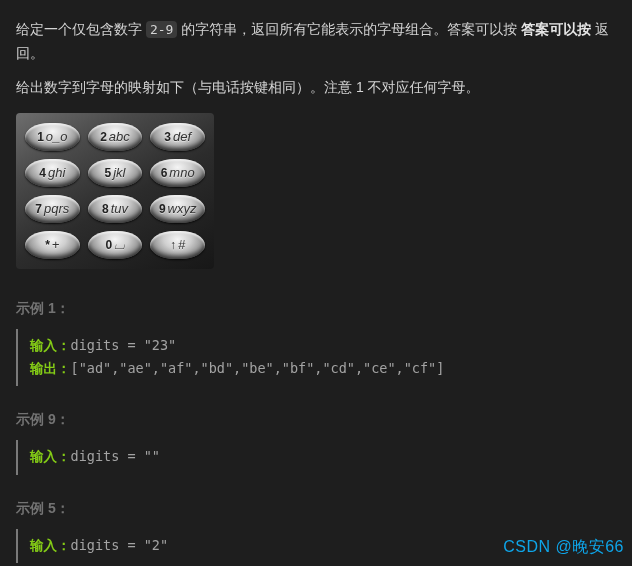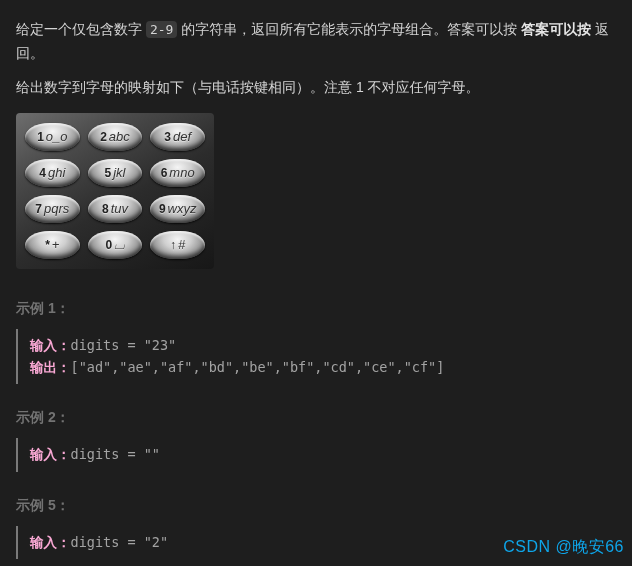--- a/index.html
+++ b/index.html
@@ -73,22 +73,22 @@
     border-left: 2px solid #7a7a7a;
     padding: 6px 10px 6px 12px;
     font-family: Consolas, monospace;
     font-size: 13.5px;
     color: #a3a3a3;
     line-height: 1.6;
     margin-bottom: 2px;
   }
   .code-block .label {
     font-weight: bold;
-    color: #f9a8d4;
-    font-family: Liberation Sans, sans-serif;
+    color: #84cc16;
+    font-family: Liberation Mono, monospace;
   }
   .watermark {
     position: absolute;
     right: 8px;
     bottom: 6px;
     font-size: 16px;
     color: #0ea5e9;
     letter-spacing: 0.5px;
   }
 </style>
@@ -150,21 +150,21 @@
       <span class="letters">#</span>
     </div>
 </div>
 
 <p class="example-title">示例 1：</p>
 <div class="code-block">
   <div><span class="label">输入：</span><span>digits = "23"</span></div>
   <div><span class="label">输出：</span><span>["ad","ae","af","bd","be","bf","cd","ce","cf"]</span></div>
 </div>
 
-<p class="example-title">示例 2：</p>
+<p class="example-title">示例 9：</p>
 <div class="code-block">
   <div><span class="label">输入：</span><span>digits = ""</span></div>
 </div>
 
 <p class="example-title">示例 5：</p>
 <div class="code-block">
   <div><span class="label">输入：</span><span>digits = "2"</span></div>
 
 </div>
 

